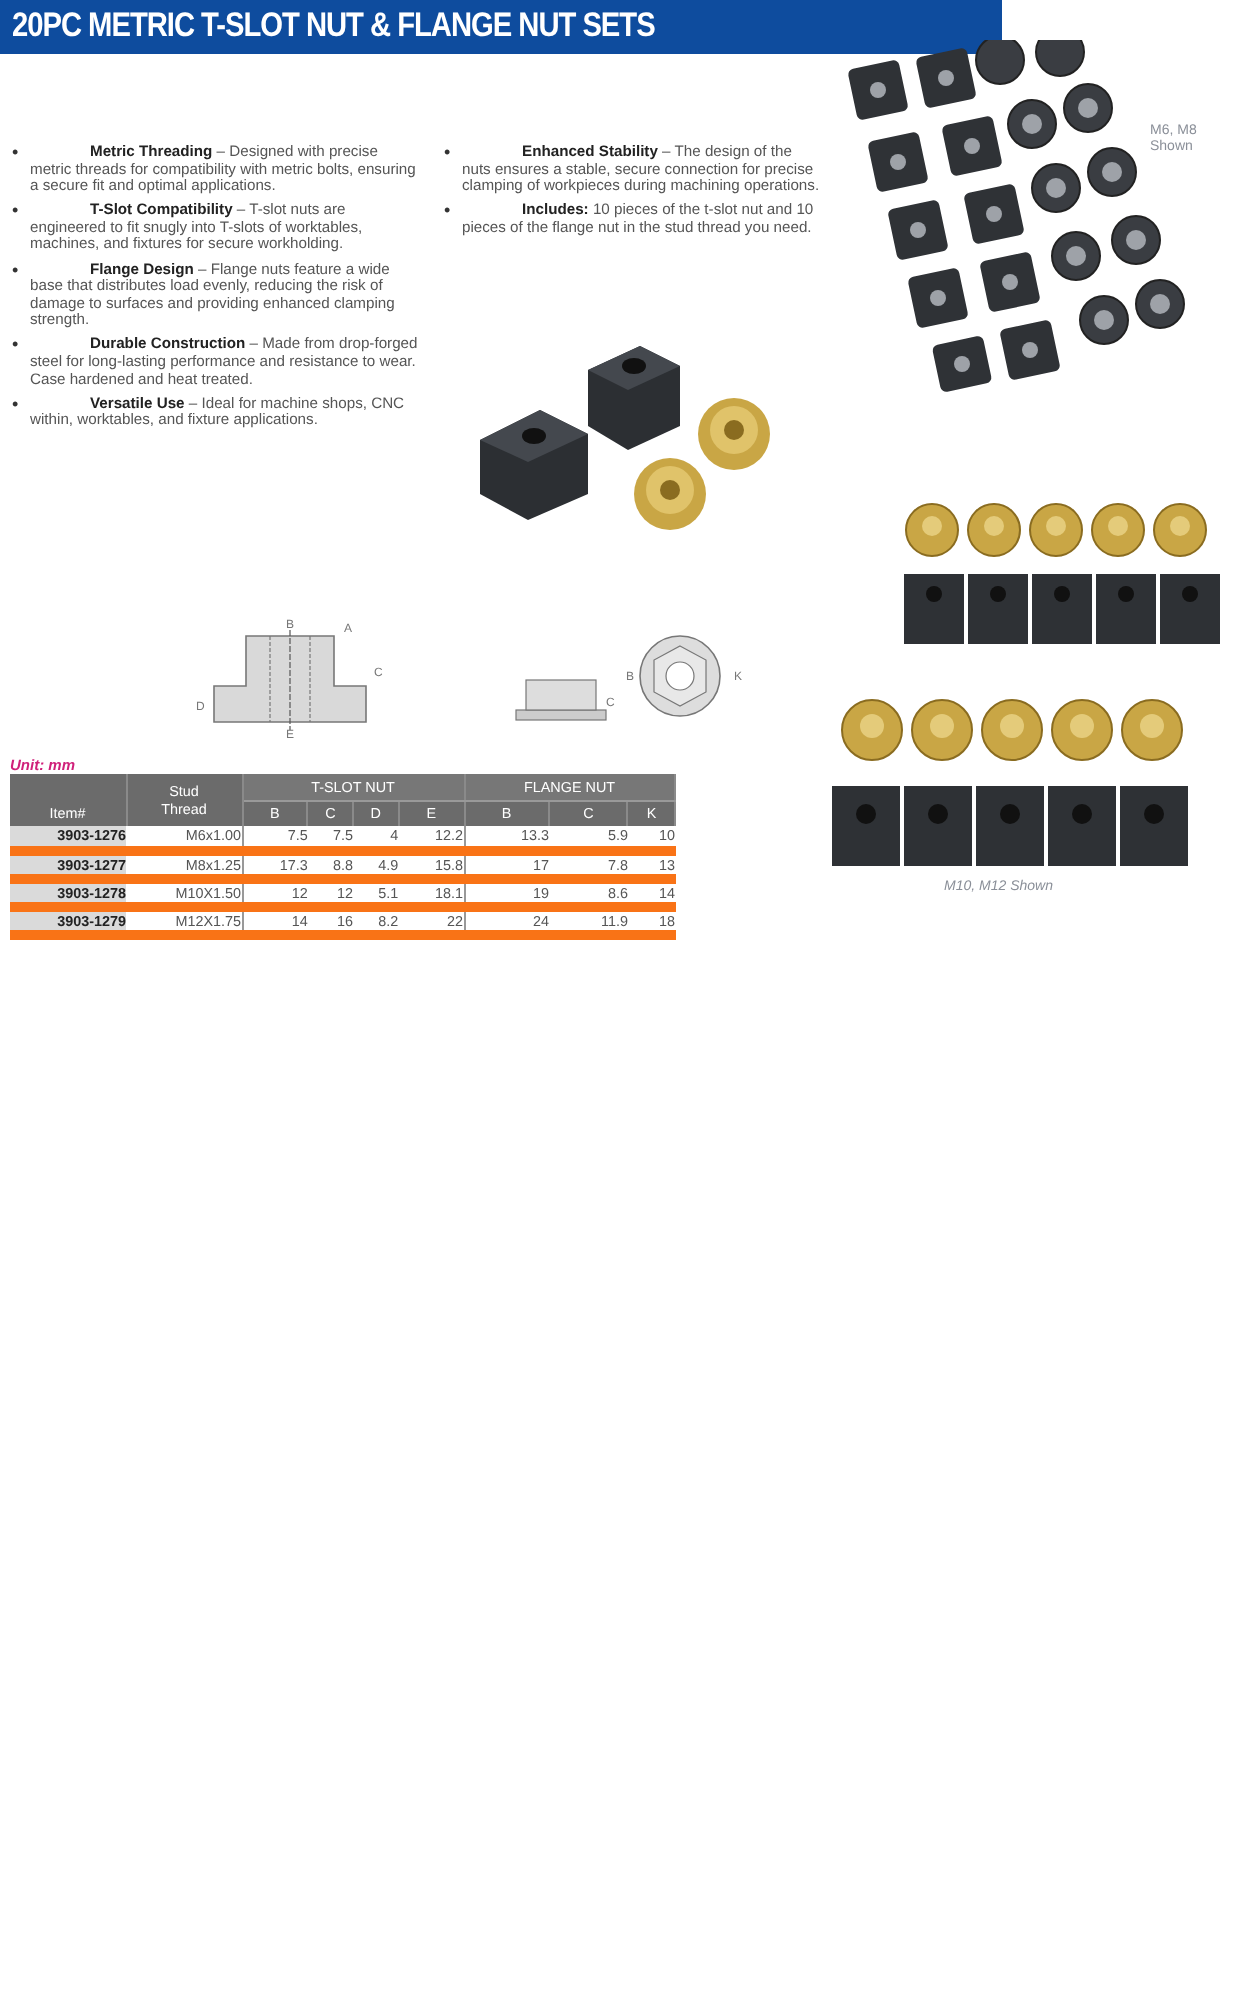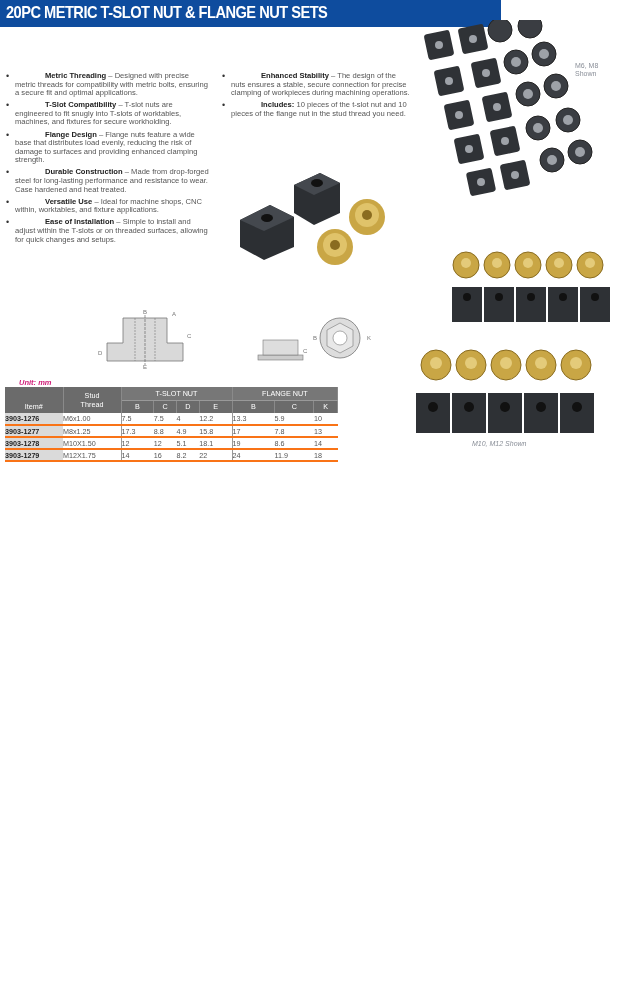--- a/index.html
+++ b/index.html
@@ -6,43 +6,42 @@
   body { width: 627px; height: 1006px; background: #ffffff; position: relative; overflow: hidden; font-family: "Liberation Sans", sans-serif; }
   .banner { position: absolute; left: 0; top: 0; width: 501px; height: 27px; background: #0e4c9e; }
   .banner h1 { position: absolute; left: 6px; top: 3px; color: #fff; font-family: "Liberation Sans", sans-serif; font-weight: bold; font-size: 17px; letter-spacing: -0.6px; transform: scaleX(0.86); transform-origin: left center; white-space: nowrap; }
   .col { position: absolute; font-size: 7.6px; line-height: 8.6px; color: #555; }
   .col ul { list-style: none; }
   .col li { position: relative; padding-left: 9px; margin-bottom: 3.5px; }
   .col li::before { content: "•"; position: absolute; left: 0; top: 0; color: #333; font-size: 9px; }
   .col b { color: #222; font-weight: bold; padding-left: 30px; }
   .img { position: absolute; }
   .caption { position: absolute; font-size: 7px; color: #8a8f98; font-style: italic; line-height: 8px; }
-  .unit { position: absolute; left: 19px; top: 378px; font-size: 7.5px; font-weight: bold; font-style: italic; color: #d0207a; }
+  .unit { position: absolute; left: 5px; top: 378px; font-size: 7.5px; font-weight: bold; font-style: italic; color: #d0207a; }
   table.spec { position: absolute; left: 5px; top: 387px; width: 333px; border-collapse: collapse; font-size: 7.2px; }
   table.spec th { background: #6b6b6b; color: #fff; font-weight: normal; height: 13px; border-right: 1px solid #8a8a8a; }
   table.spec th.grp { background: #777; border-bottom: 1px solid #999; }
-  table.spec td { text-align: left; height: 12px; color: #555; border-bottom: 2px solid #f97316; }
+  table.spec td { text-align: right; height: 12px; color: #555; border-bottom: 5px solid #f97316; }
   table.spec td.item { background: #dadada; color: #222; font-weight: bold; }
   table.spec td.sep { border-right: 1px solid #999; }
 </style>
 </head>
 <body>
 
 <div class="banner">
   <h1>20PC METRIC T-SLOT NUT &amp; FLANGE NUT SETS</h1>
 </div>
 
 <div class="col" style="left:6px; top:72px; width:205px;">
   <ul id="fl">
       <li><b>Metric Threading</b><span> – Designed with precise metric threads for compatibility with metric bolts, ensuring a secure fit and optimal applications.</span></li>
       <li><b>T-Slot Compatibility</b><span> – T-slot nuts are engineered to fit snugly into T-slots of worktables, machines, and fixtures for secure workholding.</span></li>
       <li><b>Flange Design</b><span> – Flange nuts feature a wide base that distributes load evenly, reducing the risk of damage to surfaces and providing enhanced clamping strength.</span></li>
       <li><b>Durable Construction</b><span> – Made from drop-forged steel for long-lasting performance and resistance to wear.  Case hardened and heat treated.</span></li>
       <li><b>Versatile Use</b><span> – Ideal for machine shops, CNC within, worktables, and fixture applications.</span></li>
-      <li><b>Ease of Installation</b><span> – Simple to install and adjust within the T-slots or on threaded surfaces, allowing for quick changes and setups.</span></li>
     </ul>
 </div>
 <div class="col" style="left:222px; top:72px; width:190px;">
   <ul id="fr">
       <li><b>Enhanced Stability</b><span> – The design of the nuts ensures a stable, secure connection for precise clamping of workpieces during machining operations.</span></li>
       <li><b>Includes:</b><span> 10 pieces of the t-slot nut and 10 pieces of the flange nut in the stud thread you need.</span></li>
     </ul>
 </div>
 
 <svg class="img" style="left:418px; top:20px;" width="185" height="180" viewBox="0 0 185 180">

